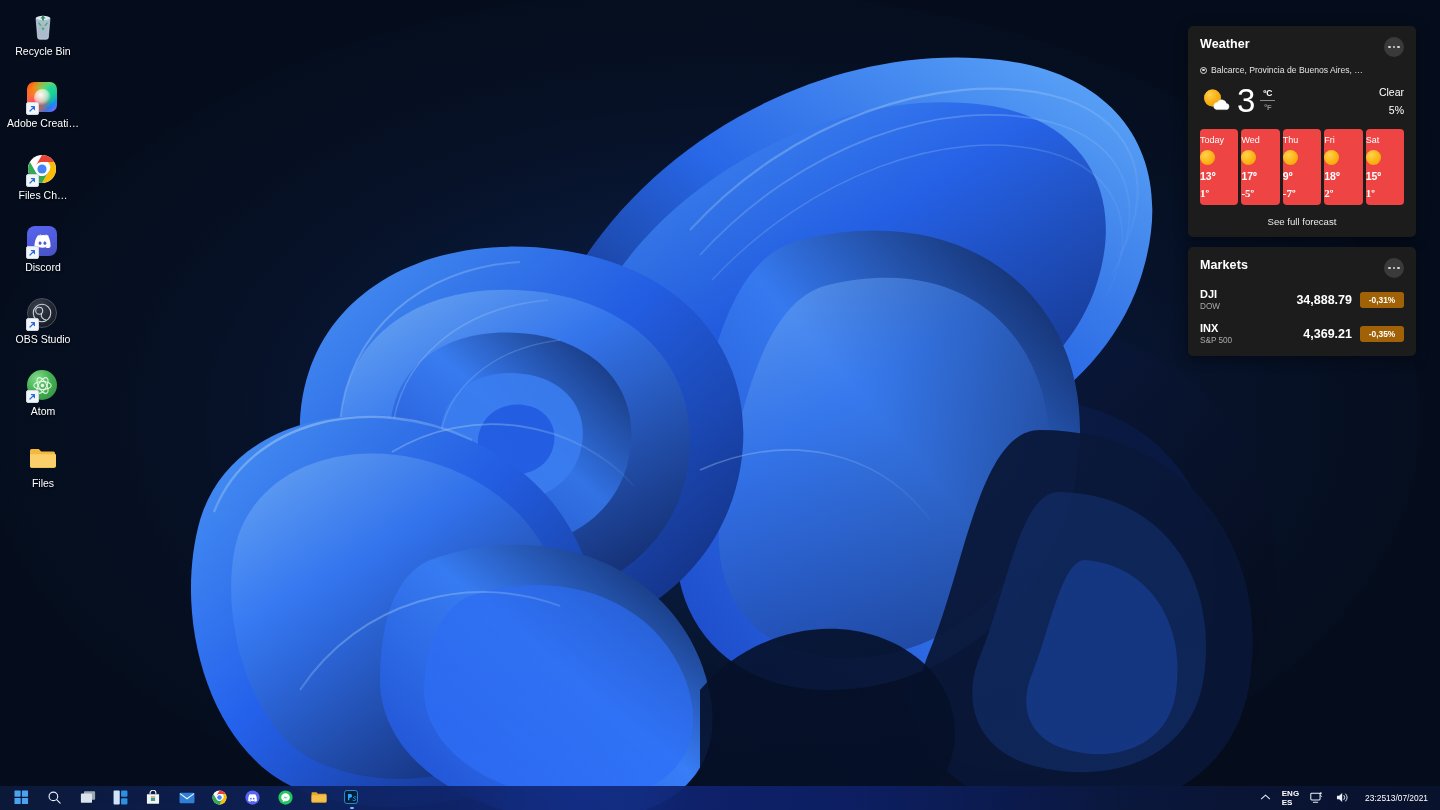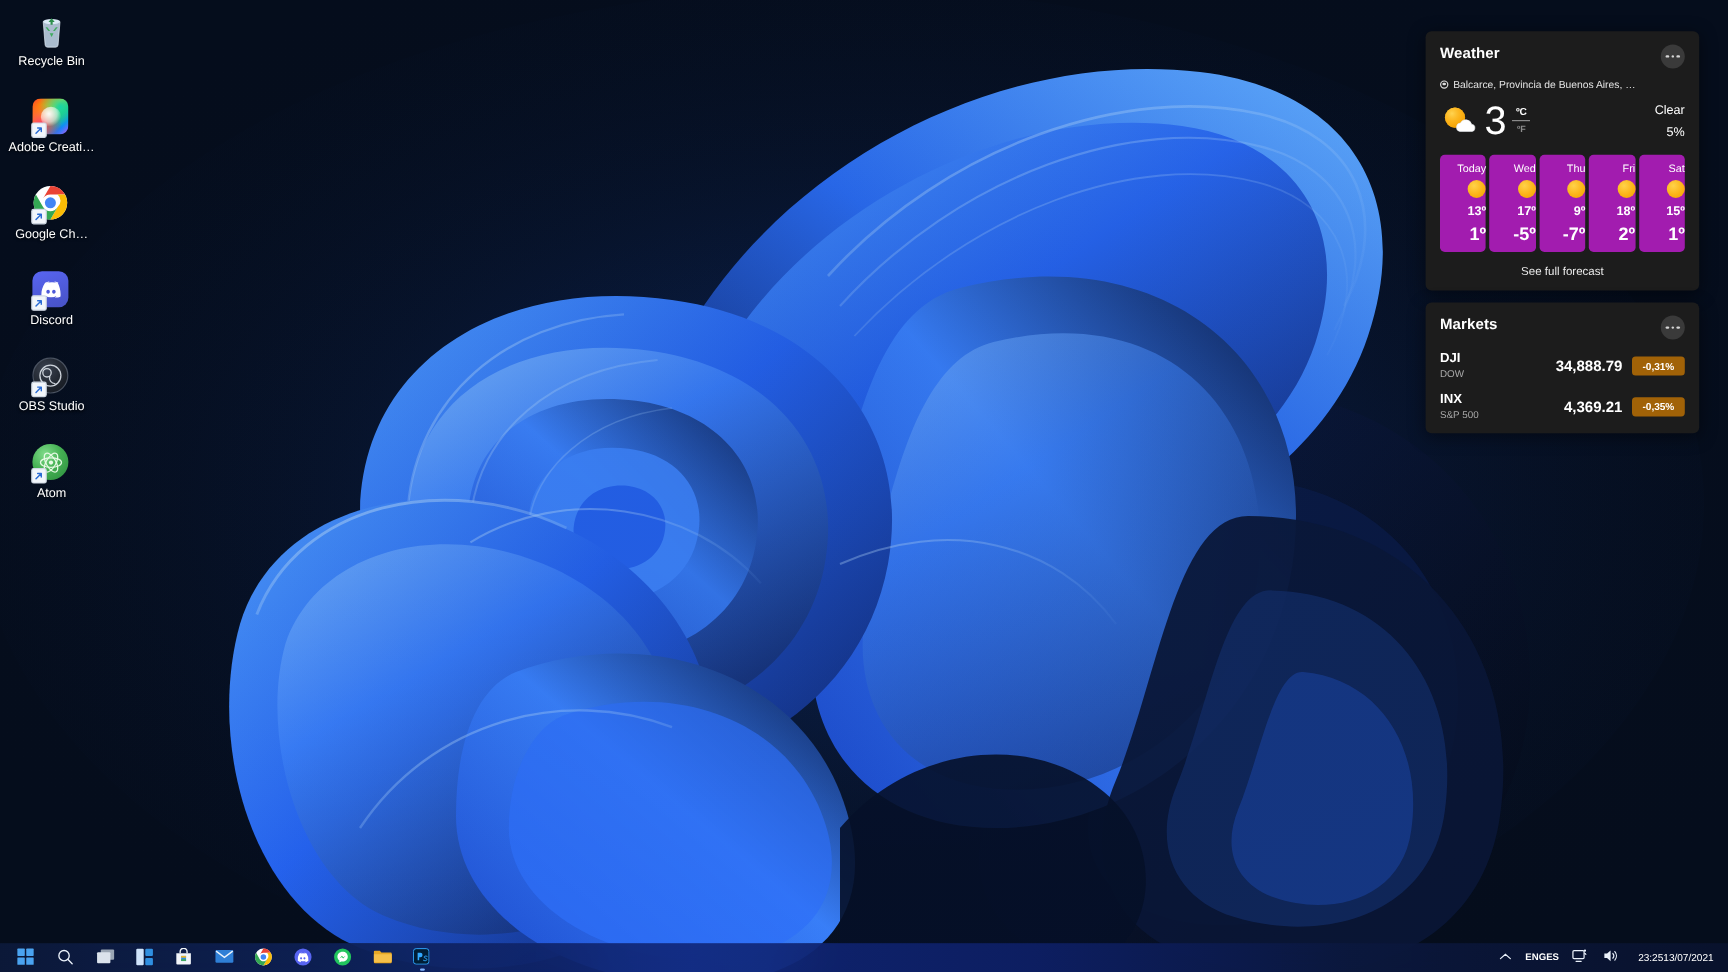--- a/index.html
+++ b/index.html
@@ -125,32 +125,32 @@
   }
   .unit-c { color:#fff; font-weight:600; }
   .unit-div { width:15px; height:1px; background:#8a8a8a; margin:1px 0; }
   .unit-f { color:#8d8d8d; font-weight:600; font-size:7.5px; }
   .cond-col { margin-left:auto; text-align:right; }
   .cond-txt { font-size:10.5px; color:#fff; line-height:13px; }
   .cond-pct { font-size:10.5px; color:#fff; line-height:13px; }
 
   .forecast { display:flex; gap:3px; margin-top:11px; }
   .fc-day {
-    flex:1; background:#a21caf; border-radius:4px;
+    flex:1; background:#ef4444; border-radius:4px;
     padding:6px 0 6px 0;
-    display:flex; flex-direction:column; align-items:flex-end; gap:5px;
+    display:flex; flex-direction:column; align-items:flex-start; gap:5px;
     cursor:pointer;
   }
   .fc-name { font-size:9px; color:#fff; font-weight:400; }
   .fc-sun {
     width:15px; height:15px; border-radius:50%;
     background:radial-gradient(circle at 36% 32%, #ffd24a 0%, #fcb316 55%, #f0a000 100%);
   }
   .fc-hi { font-size:10.5px; font-weight:700; color:#fff; }
-  .fc-lo { font-size:15px; font-weight:700; color:#fff; }
+  .fc-lo { font-size:11px; font-weight:700; color:#fff;font-family:Liberation Serif, serif; }
   .full-fc {
     margin-top:11px; text-align:center;
     font-size:9.6px; color:#eaeaea; cursor:pointer;
   }
 
   
   .mk-row {
     display:flex; align-items:center; margin-top:10px;
     cursor:pointer;
   }
@@ -192,21 +192,21 @@
 
   #tb-right {
     margin-left:auto; display:flex; align-items:center;
     padding-right:6px; gap:0px; height:24px;
   }
   .tray-btn {
     height:24px; display:flex; align-items:center; justify-content:center;
     padding:0 5px; cursor:pointer;
   }
   .lang {
-    display:flex; flex-direction:row; 
+    display:flex; flex-direction:column; 
     font-size:8px; line-height:9.5px; color:#fff; font-weight:600;
     padding:0 6px; cursor:pointer;
   }
   .clock {
     display:flex; align-items:flex-end;
     font-size:8.4px; line-height:10px; color:#fff;
     padding:0 6px 0 8px; cursor:pointer;
   }
   .chev { color:#fff; font-size:9px; line-height:9px; }
 </style>
@@ -342,21 +342,21 @@
         <path d="M15 29 A14 14 0 0 1 2.9 8 L8.9 18.6 A7 7 0 0 0 21 18.6 Z" fill="#34a853"></path>
         <circle cx="15" cy="15" r="6.2" fill="#fff"></circle>
         <circle cx="15" cy="15" r="4.6" fill="#4285f4"></circle>
       </svg>
       <span class="shortcut-arrow">
         <svg width="9" height="9" viewBox="0 0 9 9">
           <path d="M2 7 L6.2 2.8 M6.4 2.6 h-3 M6.4 2.6 v3" stroke="#2b6cd4" stroke-width="1.2" fill="none" stroke-linecap="round"></path>
         </svg>
       </span>
     </div>
-    <div class="di-label">Google Ch…</div>
+    <div class="di-label">Files Ch…</div>
   </div>
 
   <div class="desk-icon">
     <div class="di-img">
       <div class="ic-discord">
         <svg width="19" height="14" viewBox="0 0 24 18">
           <path d="M20.3 2.1A16.5 16.5 0 0 0 16 .8l-.2.4a15 15 0 0 1 3.6 1.8 14.6 14.6 0 0 0-12.8 0A15 15 0 0 1 10.2 1.2L10 .8A16.5 16.5 0 0 0 5.7 2.1C2.3 7.1 1.4 12 1.8 16.8a16.7 16.7 0 0 0 5.1 2.6l1.1-1.8a10.8 10.8 0 0 1-1.7-.8l.4-.3a11.9 11.9 0 0 0 10.6 0l.4.3a10.8 10.8 0 0 1-1.7.8l1.1 1.8a16.7 16.7 0 0 0 5.1-2.6c.5-5.6-.9-10.4-2.9-14.7ZM8.9 13.9c-1 0-1.9-.9-1.9-2.1s.8-2.1 1.9-2.1 1.9 1 1.9 2.1-.8 2.1-1.9 2.1Zm6.2 0c-1 0-1.9-.9-1.9-2.1s.8-2.1 1.9-2.1 1.9 1 1.9 2.1-.8 2.1-1.9 2.1Z" fill="#fff"></path>
         </svg>
       </div>
       <span class="shortcut-arrow">
@@ -398,20 +398,29 @@
       </div>
       <span class="shortcut-arrow">
         <svg width="9" height="9" viewBox="0 0 9 9">
           <path d="M2 7 L6.2 2.8 M6.4 2.6 h-3 M6.4 2.6 v3" stroke="#2b6cd4" stroke-width="1.2" fill="none" stroke-linecap="round"></path>
         </svg>
       </span>
     </div>
     <div class="di-label">Atom</div>
   </div>
 
+  <div class="desk-icon">
+    <div class="di-img">
+      <svg width="32" height="32" viewBox="0 0 32 32">
+        <path d="M3 8.5 a1.6 1.6 0 0 1 1.6 -1.6 h7.2 l2.4 2.6 h12.2 a1.6 1.6 0 0 1 1.6 1.6 v13 a1.6 1.6 0 0 1 -1.6 1.6 H4.6 A1.6 1.6 0 0 1 3 24.1 Z" fill="#f4b93c"></path>
+        <path d="M3 12.2 h26 v11.9 a1.6 1.6 0 0 1 -1.6 1.6 H4.6 A1.6 1.6 0 0 1 3 24.1 Z" fill="#fbcf6a"></path>
+      </svg>
+    </div>
+    <div class="di-label">Files</div>
+  </div>
 </div>
 
 <div id="widgets">
 
   <div class="card">
     <div class="card-head">
       <div class="card-title">Weather</div>
       <div class="more-btn">
         <i></i>
           <i></i>

